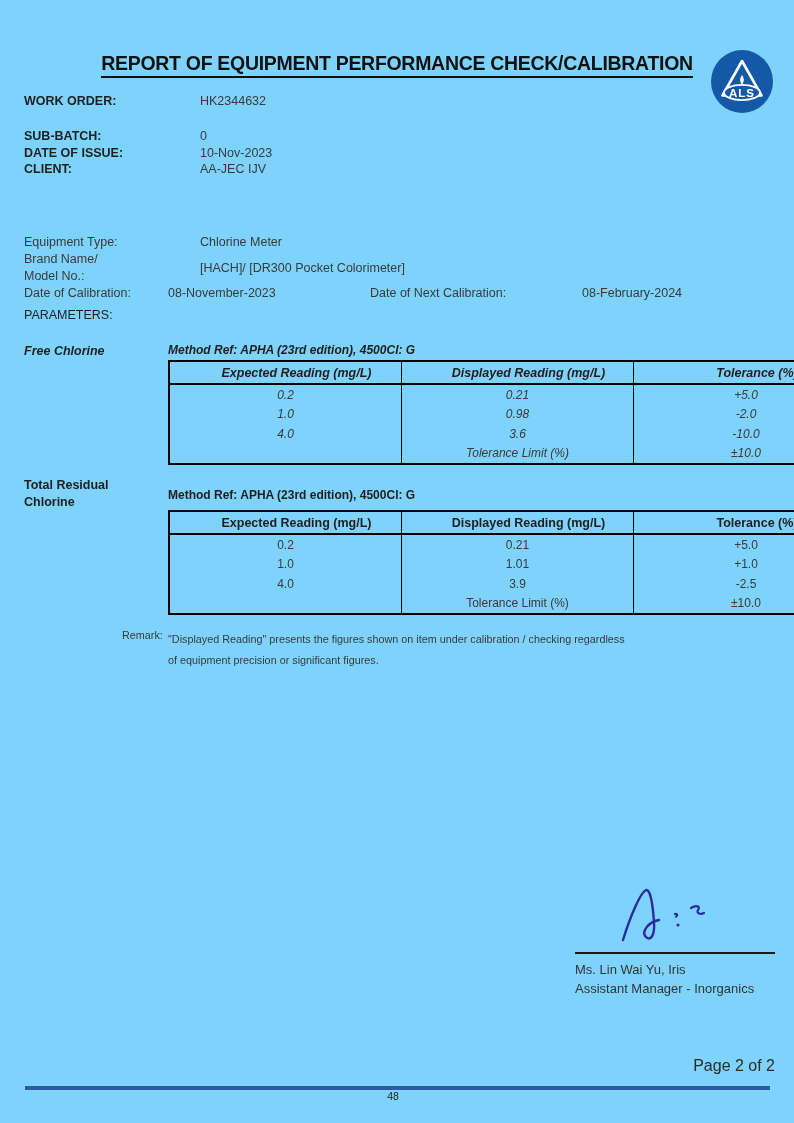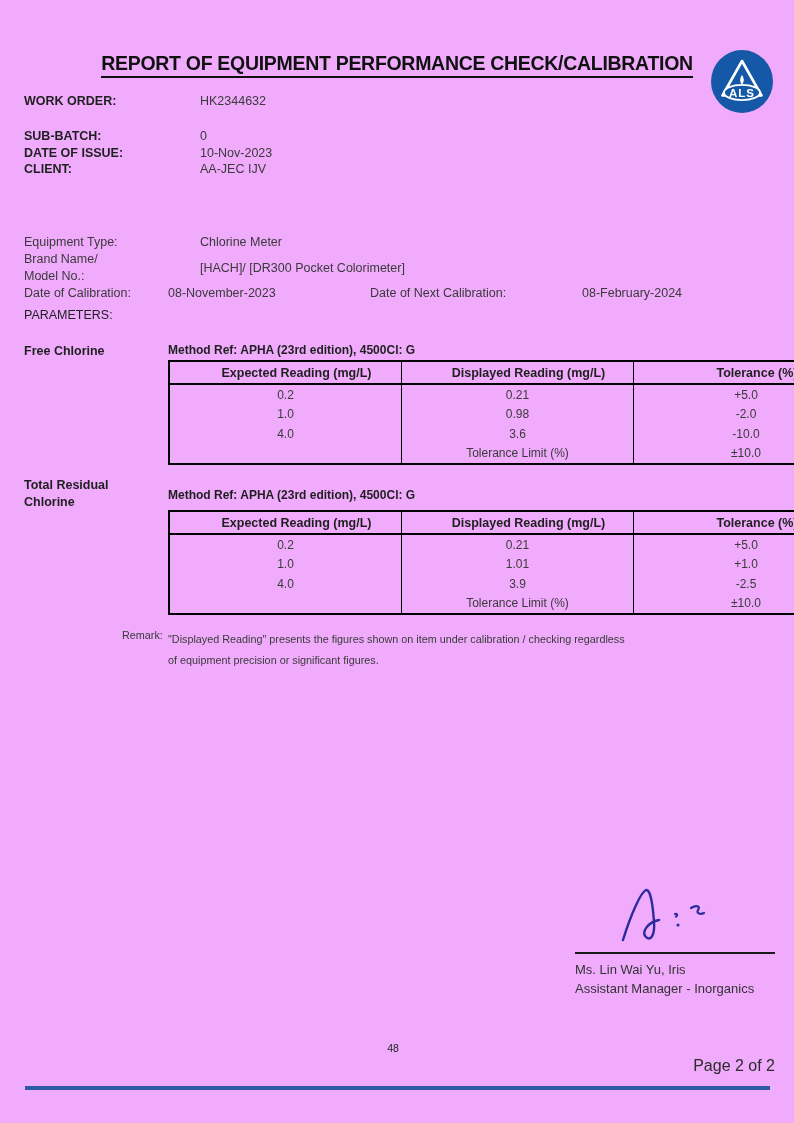--- a/index.html
+++ b/index.html
@@ -1,20 +1,20 @@
 <!DOCTYPE html>
 <html><head>
 <meta charset="utf-8">
 <style>
   html, body { margin: 0; padding: 0; background: #ffffff; }
   .page {
     position: relative;
     width: 794px;
     height: 1123px;
-    background: #f0abfc;
+    background: #7dd3fc;
     font-family: "Liberation Sans", sans-serif;
     color: #3a3a3a;
     overflow: hidden;
   }
   
   .title-wrap { position: absolute; top: 52px; left: 0; right: 0; text-align: center; }
   .title {
     display: inline-block;
     font-size: 19.5px;
     font-weight: 800;
@@ -31,21 +31,21 @@
   .block { position: absolute; left: 24px; font-size: 12.5px; }
   .work-order { top: 94px; }
   .batch { top: 128px; line-height: 16.5px; }
   .equipment { top: 193px; line-height: 17px; margin-top: 41px; }
   .equipment .kv { align-items: center; }
   .equipment .lab2 { color: #3a3a3a; font-weight: normal; }
   .cal-row { display: grid; grid-template-columns: 144px 202px 212px auto; }
   .params-heading { top: 308px; font-weight: 400; color: #1f1f1f; }
   
   .section { position: absolute; left: 24px; width: 751px; font-size: 12.5px; }
-  .sec-free { top: 343px; }
+  .sec-free { top: 343px; font-style: italic; }
   .sec-total { top: 477px; }
   .sec-name { position: absolute; left: 0; top: 0; font-weight: 800; color: #1f1f1f; line-height: 17px; width: 140px; }
   .sec-content { margin-left: 144px; }
   .method-ref { font-weight: 800; color: #1f1f1f; font-size: 12px; line-height: 15px; }
   .sec-total .method-ref { margin-top: 11px; }
   .cal-table {
     border-collapse: collapse;
     width: 608px;
     table-layout: fixed;
     margin-top: 2px;
@@ -73,21 +73,21 @@
   .remark .r-lines span { display: block; line-height: 21px; }
   
   .signature { position: absolute; left: 575px; top: 884px; width: 200px; font-size: 13px; color: #333; }
   .sig-svg { display: block; margin-left: 42px; }
   .sig-line { border-top: 2px solid #1a1a1a; margin-top: 2px; }
   .sig-name { margin-top: 6px; line-height: 19px; }
   .sig-role { line-height: 19px; }
   
   .page-num { position: absolute; top: 1057px; right: 19px; font-size: 16px; color: #2c2c2c; }
   .footer-line { position: absolute; top: 1086px; left: 25px; width: 745px; height: 4px; background: #2b5ba7; }
-  .footer-num { position: absolute; top: 1042px; left: 0; width: 786px; text-align: center; font-size: 10.5px; color: #222; }
+  .footer-num { position: absolute; top: 1090px; left: 0; width: 786px; text-align: center; font-size: 10.5px; color: #222; }
 </style>
 </head>
 <body>
 
 <div class="page">
 
   <div class="title-wrap">
     <span class="title">REPORT OF EQUIPMENT PERFORMANCE CHECK/CALIBRATION</span>
   </div>
 

